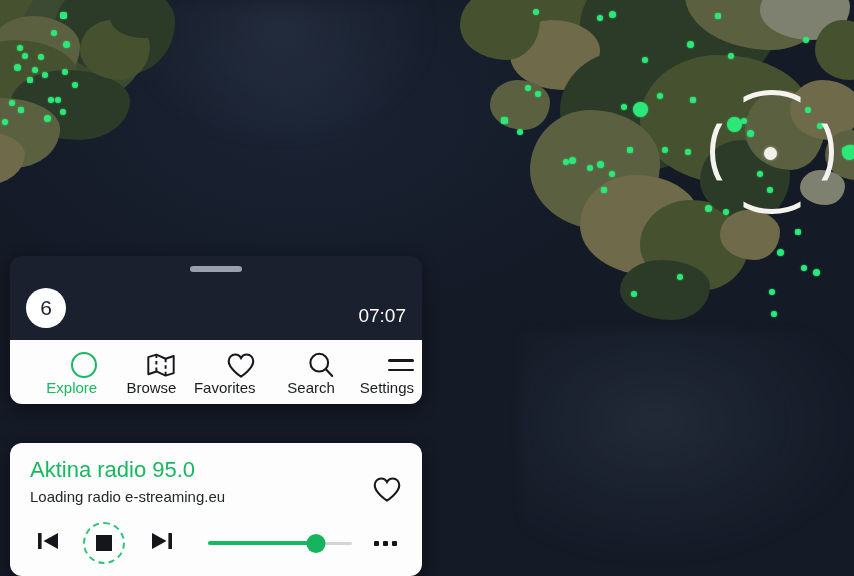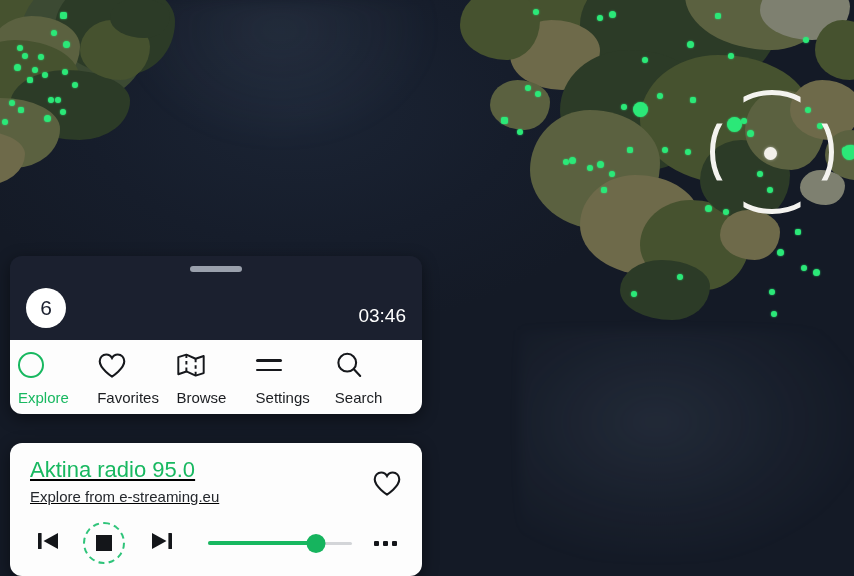--- a/index.html
+++ b/index.html
@@ -111,21 +111,21 @@
     margin-bottom: 1px; white-space: nowrap;
   }
 
   .tabbar {
     background: #fdfdfd;
     display: flex; align-items: center;
     padding: 10px 8px 8px 8px;
   }
   .tab {
     flex: 1 1 0; display: flex; flex-direction: column;
-    align-items: flex-start; gap: 10px; cursor: pointer;
+    align-items: flex-end; gap: 0; cursor: pointer;
     color: #1b1d21;
   }
   .tab.active { color: #18b860; }
   .tab-ico { height: 30px; display: flex; align-items: center; justify-content: center; }
   .tab-label { font-size: 15px; line-height: 16px; }
   .explore-ring {
     width: 26px; height: 26px; border-radius: 50%;
     border: 2.2px solid #18b860;
   }
   .hamburger span {
@@ -133,21 +133,21 @@
   }
   .hamburger span + span { margin-top: 7px; }
 
   
   #player-card {
     position: absolute; left: 10px; top: 443px; width: 412px; height: 133px;
     background: #fdfdfd; border-radius: 12px;
     box-shadow: 0 4px 16px rgba(0,0,0,.45);
     padding: 14px 18px 10px 20px;
   }
-  .p-top { display: flex; align-items: center; text-decoration: underline; }
+  .p-top { display: flex; align-items: flex-end; }
   .p-texts { flex: 1 1 auto; min-width: 0; }
   .station {
     color: #18b860; font-size: 22px; line-height: 26px; font-weight: 400;
   }
   .loading {
     color: #25282d; font-size: 15px; line-height: 20px; margin-top: 4px;
   }
   .fav-btn { flex: 0 0 auto; padding: 6px 2px 0 8px; cursor: pointer; }
 
   .p-controls {
@@ -310,81 +310,81 @@
     </div>
   </div>
 
   <div id="info-card">
     <div class="card-head">
       <div class="drag-handle"></div>
       <div class="head-row">
         <div class="rank-badge">6</div>
         <div class="head-text">
         </div>
-        <div class="city-time">03:46</div>
+        <div class="city-time">07:07</div>
       </div>
     </div>
 
     <div class="tabbar">
 
       <div class="tab active">
         <div class="tab-ico">
           <div class="explore-ring"></div>
         </div>
         <div class="tab-label">Explore</div>
-      </div>
-
-      <div class="tab">
-        <div class="tab-ico">
-          <svg width="30" height="27" viewBox="0 0 24 22" fill="none" stroke="#16181c" stroke-width="1.7">
-            <path d="M12 20 C12 20 2 13.6 2 7.6 C2 4.3 4.4 2 7.3 2 C9.4 2 11.1 3.2 12 4.9 C12.9 3.2 14.6 2 16.7 2 C19.6 2 22 4.3 22 7.6 C22 13.6 12 20 12 20 Z"></path>
-          </svg>
-        </div>
-        <div class="tab-label">Favorites</div>
       </div>
 
       <div class="tab">
         <div class="tab-ico">
           <svg width="30" height="26" viewBox="0 0 26 22" fill="none" stroke="#16181c" stroke-width="1.7" stroke-linejoin="round">
             <path d="M2 4.2 L9 2 L17 5.6 L24 3.2 L24 18 L17 20.2 L9 16.6 L2 19 Z"></path>
             <path d="M9 2 L9 16.6" stroke-dasharray="3 2.6"></path>
             <path d="M17 5.6 L17 20.2" stroke-dasharray="3 2.6"></path>
           </svg>
         </div>
         <div class="tab-label">Browse</div>
       </div>
 
       <div class="tab">
+        <div class="tab-ico">
+          <svg width="30" height="27" viewBox="0 0 24 22" fill="none" stroke="#16181c" stroke-width="1.7">
+            <path d="M12 20 C12 20 2 13.6 2 7.6 C2 4.3 4.4 2 7.3 2 C9.4 2 11.1 3.2 12 4.9 C12.9 3.2 14.6 2 16.7 2 C19.6 2 22 4.3 22 7.6 C22 13.6 12 20 12 20 Z"></path>
+          </svg>
+        </div>
+        <div class="tab-label">Favorites</div>
+      </div>
+
+      <div class="tab">
+        <div class="tab-ico">
+          <svg width="28" height="28" viewBox="0 0 24 24" fill="none" stroke="#16181c" stroke-width="1.8" stroke-linecap="round">
+            <circle cx="10.5" cy="10" r="7.6"></circle>
+            <path d="M16.2 15.6 L21.6 21.4"></path>
+          </svg>
+        </div>
+        <div class="tab-label">Search</div>
+      </div>
+
+      <div class="tab">
         <div class="tab-ico hamburger">
           <div>
               <span></span>
               <span></span>
             </div>
         </div>
         <div class="tab-label">Settings</div>
       </div>
 
-      <div class="tab">
-        <div class="tab-ico">
-          <svg width="28" height="28" viewBox="0 0 24 24" fill="none" stroke="#16181c" stroke-width="1.8" stroke-linecap="round">
-            <circle cx="10.5" cy="10" r="7.6"></circle>
-            <path d="M16.2 15.6 L21.6 21.4"></path>
-          </svg>
-        </div>
-        <div class="tab-label">Search</div>
-      </div>
-
     </div>
   </div>
 
   <div id="player-card">
     <div class="p-top">
       <div class="p-texts">
         <div class="station">Aktina radio 95.0</div>
-        <div class="loading">Explore from e-streaming.eu</div>
+        <div class="loading">Loading radio e-streaming.eu</div>
       </div>
       <div class="fav-btn">
         <span>
           <svg width="30" height="27" viewBox="0 0 24 22" fill="none" stroke="#16181c" stroke-width="1.7">
             <path d="M12 20 C12 20 2 13.6 2 7.6 C2 4.3 4.4 2 7.3 2 C9.4 2 11.1 3.2 12 4.9 C12.9 3.2 14.6 2 16.7 2 C19.6 2 22 4.3 22 7.6 C22 13.6 12 20 12 20 Z"></path>
           </svg>
         </span>
       </div>
     </div>
 

